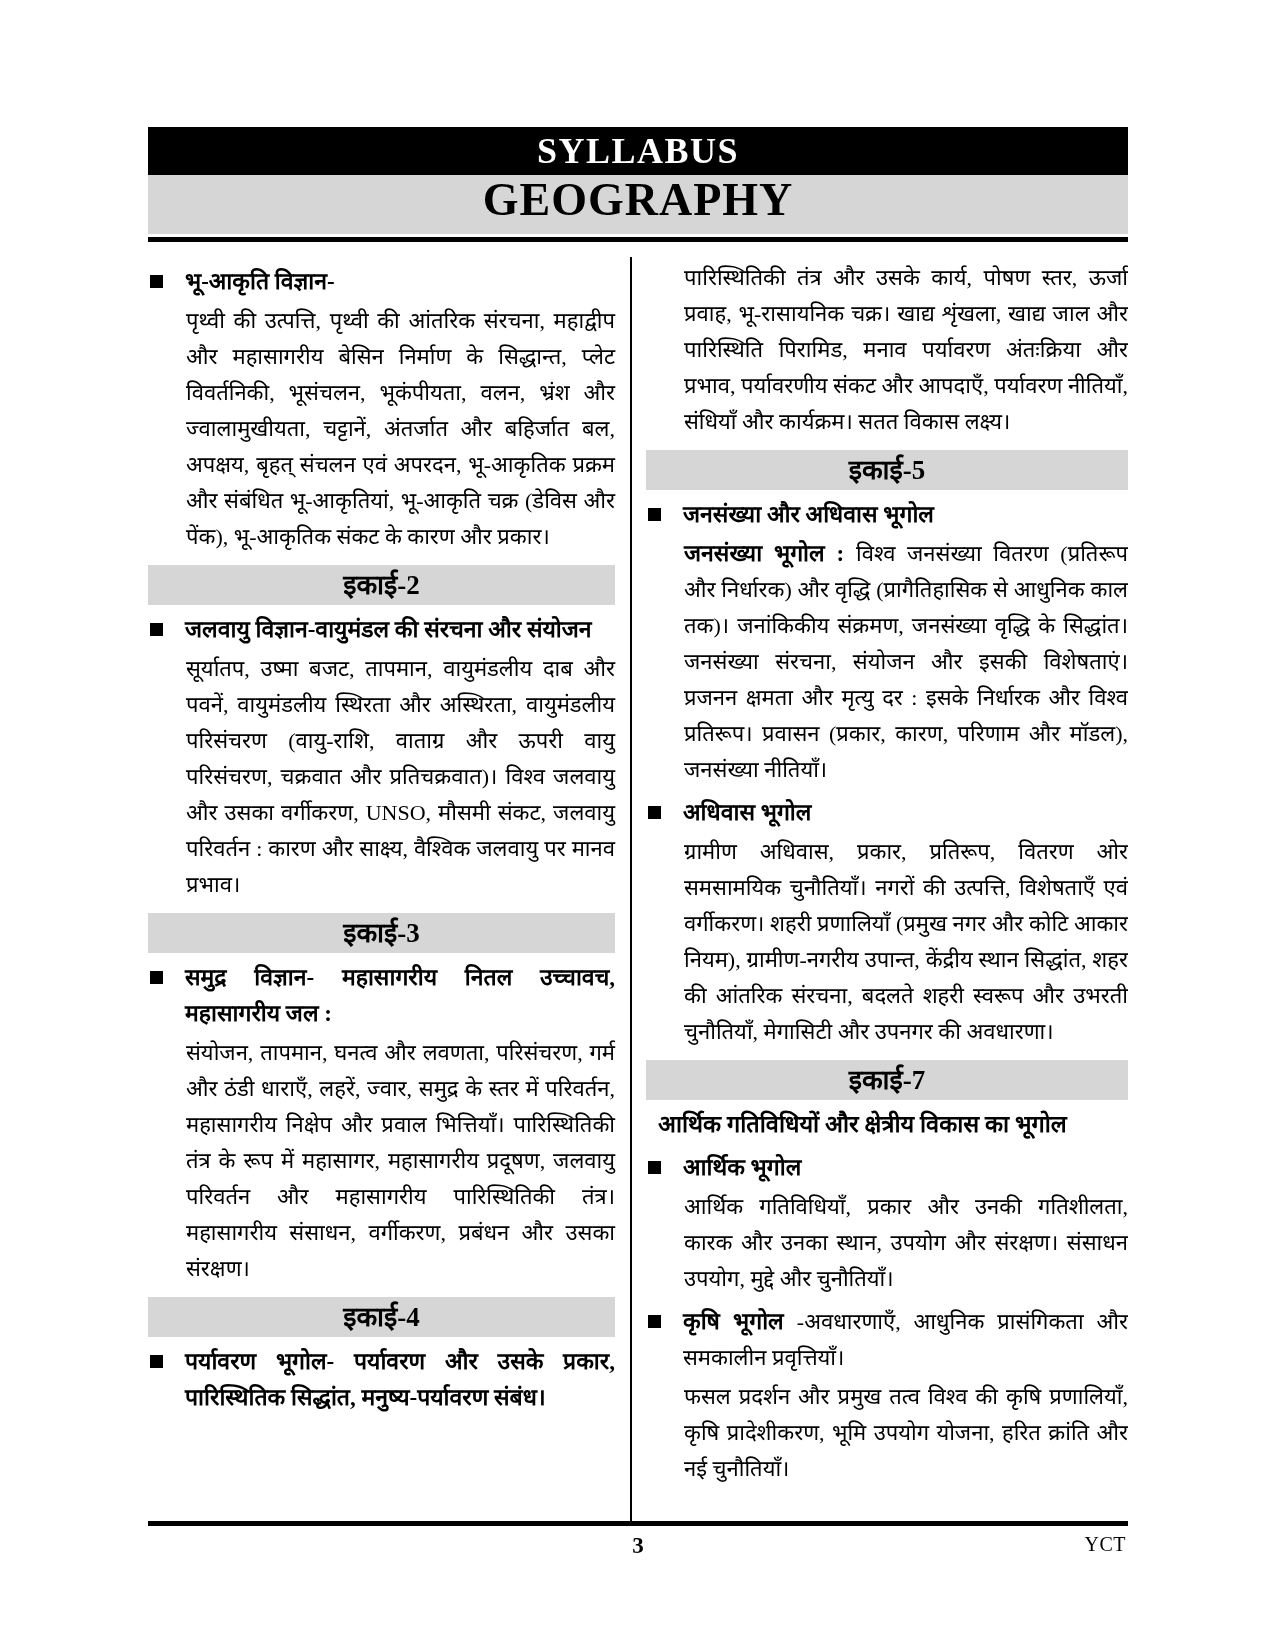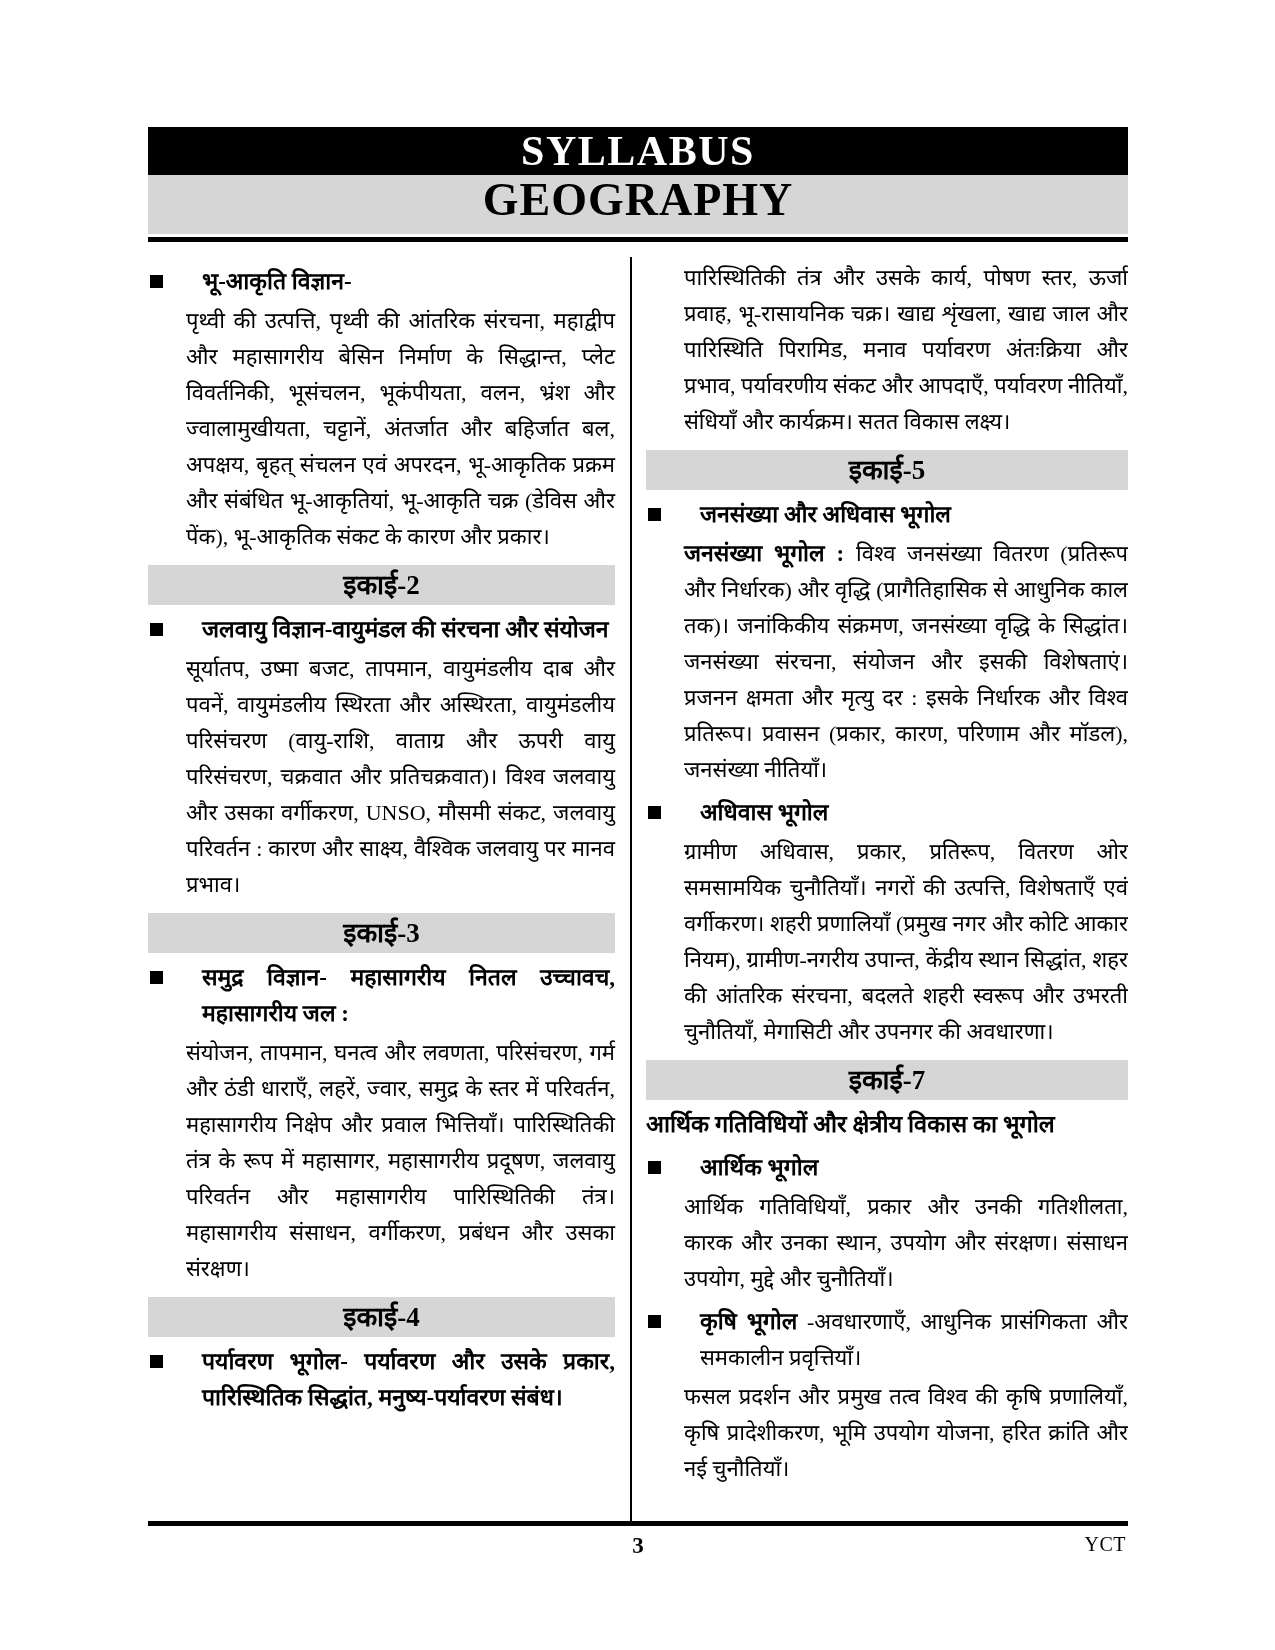--- a/index.html
+++ b/index.html
@@ -12,21 +12,21 @@
     color:#000;
     font-family:"Liberation Serif","DejaVu Serif",serif;
     display:flex; flex-direction:column;
     overflow:hidden;
   }
   
   .banner-black {
     background:#000000; color:#ffffff;
     height:48px; line-height:48px;
     text-align:center; font-weight:bold;
-    font-size:42px; letter-spacing:1.5px;
+    font-size:36px; letter-spacing:1.5px;
   }
   .banner-gray {
     background:#d6d6d6; color:#000000;
     height:59px; line-height:50px;
     text-align:center; font-weight:bold;
     font-size:46px; letter-spacing:1px;
   }
   .header-rule { height:5px; background:#000; margin-top:3px; }
 
   
@@ -46,35 +46,35 @@
     margin:10px 0 6px;
   }
   .col .unit-bar:first-child { margin-top:0; }
 
   .bullet-row { display:flex; margin:7px 0 2px; }
   .bullet-marker {
     width:13px; height:13px; background:#000;
     margin:11px 0 0 2px; flex:none;
   }
   .bullet-text {
-    margin-left:39px; flex:1;
+    margin-left:22px; flex:1;
     font-weight:bold; font-size:23px; line-height:36px;
     text-align:justify;
   }
   .bullet-text .rest { font-weight:normal; font-size:22px; }
 
   .body-para {
     margin:3px 0 3px 38px;
     font-size:22px; line-height:36px;
     text-align:justify;
   }
   .body-para b { font-size:23px; }
 
   .lead-para {
-    margin:4px 0 2px;
+    margin:4px 12px 2px;
     font-weight:bold; font-size:23.5px; line-height:37px;
     text-align:justify;
   }
 
   
   .footer { margin-top:auto; flex:none; }
   .footer-rule { height:5px; background:#000; }
   .footer-row { position:relative; height:44px; }
   .pageno {
     position:absolute; left:0; right:0; top:7px;

